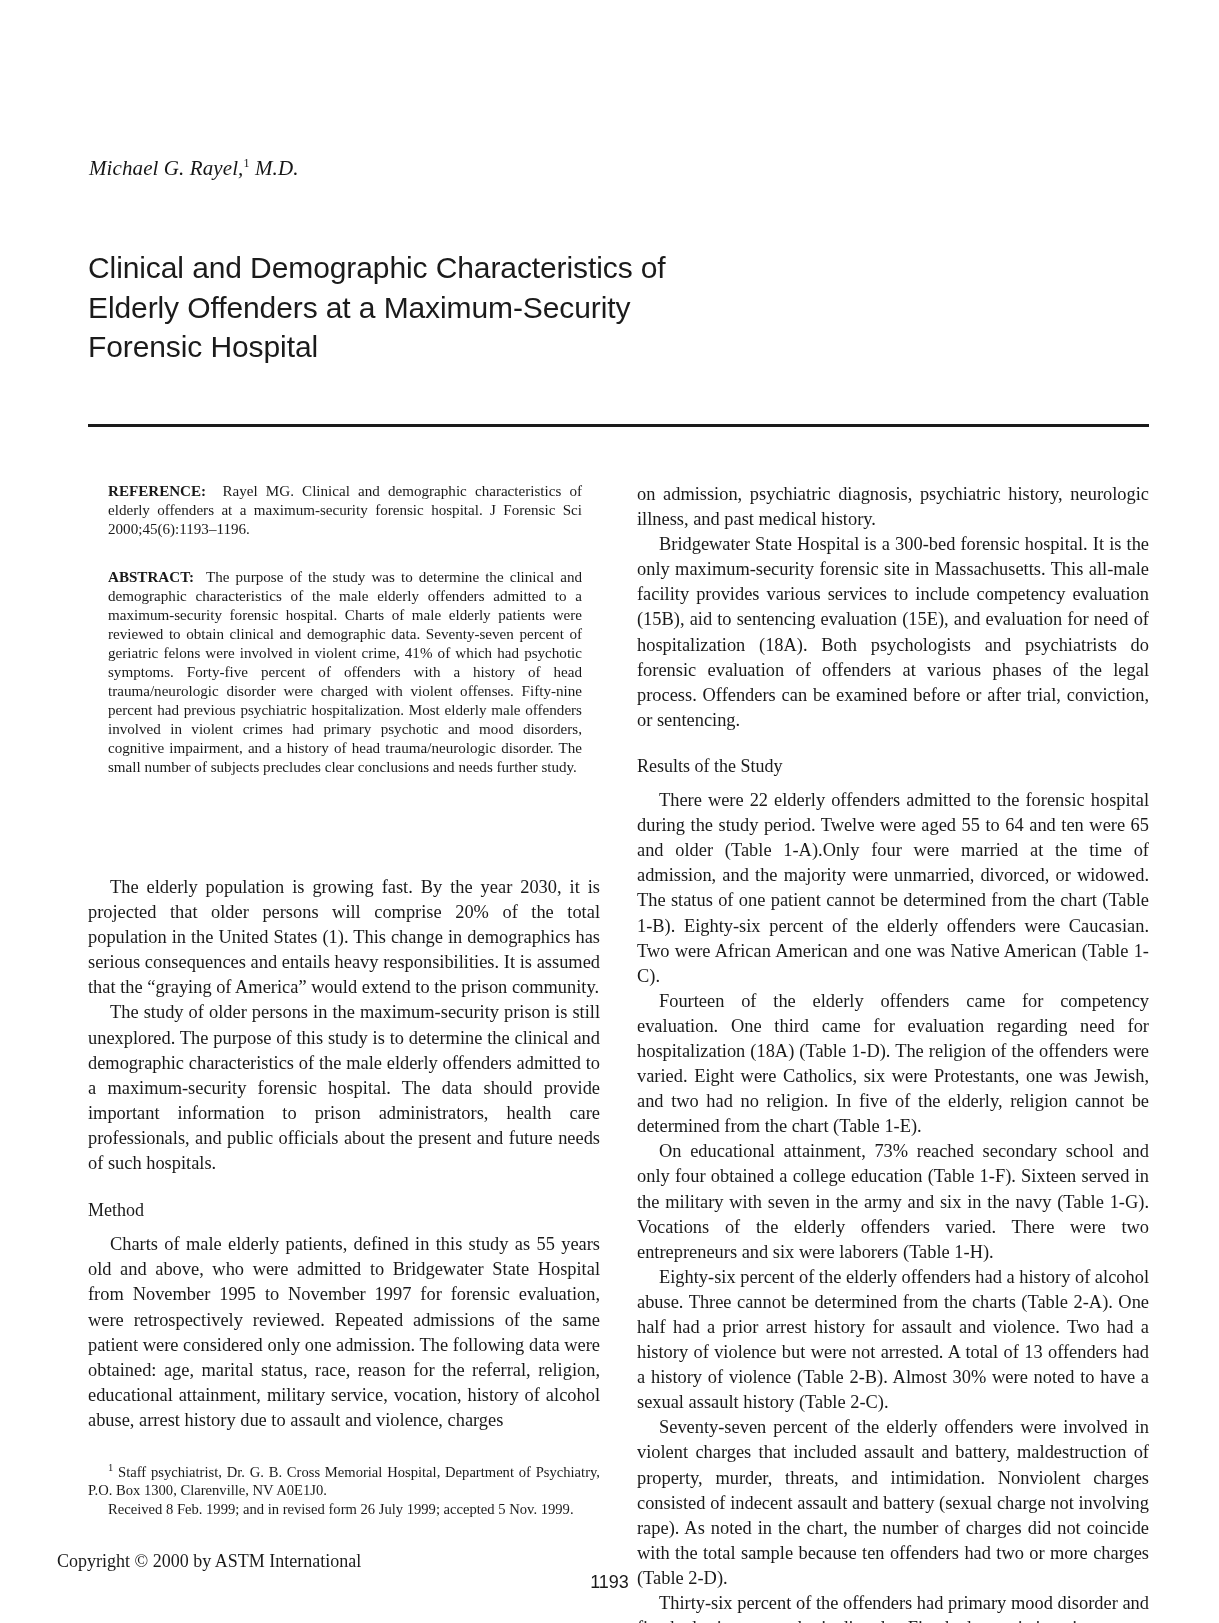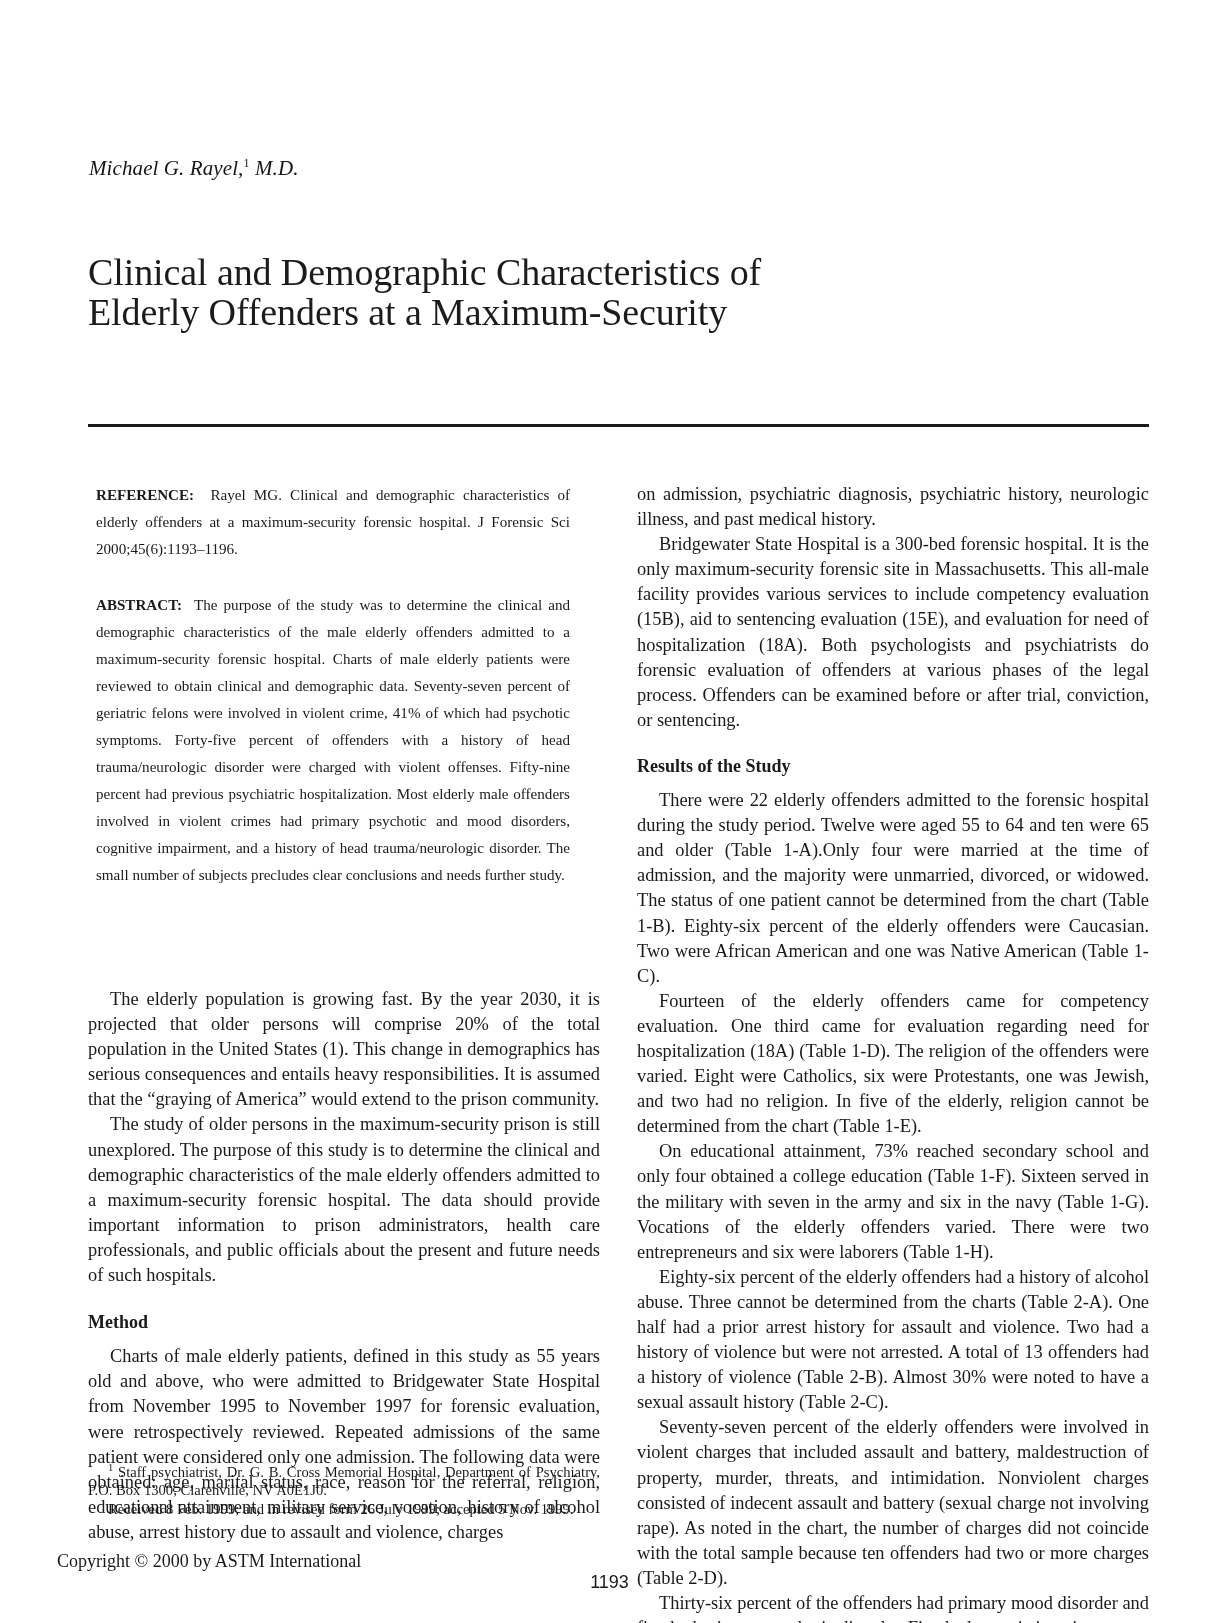--- a/index.html
+++ b/index.html
@@ -37,22 +37,22 @@
     font-style: normal;
     vertical-align: super;
     line-height: 0;
   }
 
   .doc-title {
     position: absolute;
     left: 88px;
     top: 228px;
     width: 840px;
-    font-family: Liberation Serif, serif;
-    font-size: 38px;
+    font-family: Liberation Sans, sans-serif;
+    font-size: 30px;
     font-weight: 400;
     line-height: 39.5px;
     color: #1b1b1b;
     letter-spacing: -0.1px;
   }
 
   .rule {
     position: absolute;
     left: 88px;
     top: 424px;
@@ -66,23 +66,23 @@
     position: absolute;
     top: 482px;
     width: 512px;
   }
   .col-left  { left: 88px;  }
   .col-right { left: 637px; }
 
   
   .meta-block {
     width: 474px;
-    margin-left: 8px;
+    margin-left: 20px;
     font-size: 15.1px;
-    line-height: 27px;
+    line-height: 19px;
     text-align: justify;
     text-justify: inter-word;
     hyphens: manual;
   }
   .meta-block p { margin: 0; }
   .meta-block .gap-ref { height: 29px; }
   .meta-block .gap-abs { height: 30px; }
   .meta-block b { font-weight: 700; }
 
   
@@ -93,21 +93,21 @@
     text-justify: inter-word;
   }
   .body-text p {
     margin: 0;
     text-indent: 22px;
   }
   .body-text p.noindent { text-indent: 0; }
 
   .sec-head {
     font-size: 18px;
-    font-weight: 700;
+    font-weight: 400;
     margin: 22px 0 9px 0;
     text-align: left;
   }
   .sec-head.tight-top { margin-top: 21px; }
 
   .spacer-intro { height: 68px; }
 
   
   .footnotes {
     position: absolute;
@@ -149,20 +149,21 @@
 
 <div class="page">
 
   <div class="byline">
     <span>Michael G. Rayel,</span><sup>1</sup><span> M.D.</span>
   </div>
 
   <h1 class="doc-title">
     <span>Clinical and Demographic Characteristics of</span><br>
     <span>Elderly Offenders at a Maximum-Security</span><br>
+    <span>Forensic Hospital</span>
   </h1>
 
   <div class="rule"></div>
 
   <div class="col col-left">
 
     <div class="meta-block">
       <p><b>REFERENCE:</b>&nbsp; <span>Rayel MG. Clinical and demographic characteristics of elderly offenders at a maximum-security forensic hospital. J Forensic Sci 2000;45(6):1193–1196.</span></p>
       <div class="gap-ref"></div>
       <p><b>ABSTRACT:</b>&nbsp; <span>The purpose of the study was to determine the clinical and demographic characteristics of the male elderly offenders admitted to a maximum-security forensic hospital. Charts of male elderly patients were reviewed to obtain clinical and demographic data. Seventy-seven percent of geriatric felons were involved in violent crime, 41% of which had psychotic symptoms. Forty-five percent of offenders with a history of head trauma/neurologic disorder were charged with violent offenses. Fifty-nine percent had previous psychiatric hospitalization. Most elderly male offenders involved in violent crimes had primary psychotic and mood disorders, cognitive impairment, and a history of head trauma/neurologic disorder. The small number of subjects precludes clear conclusions and needs further study.</span></p>

